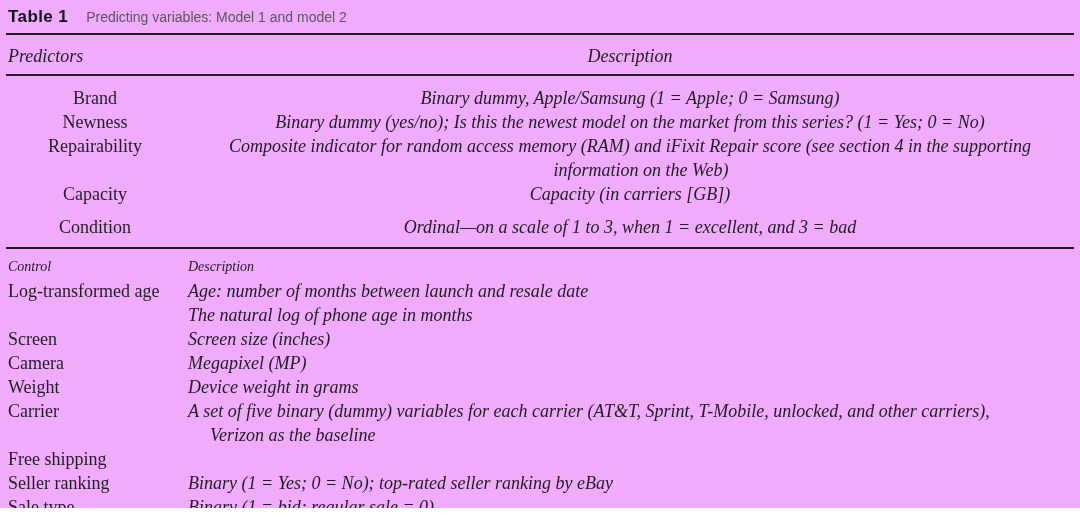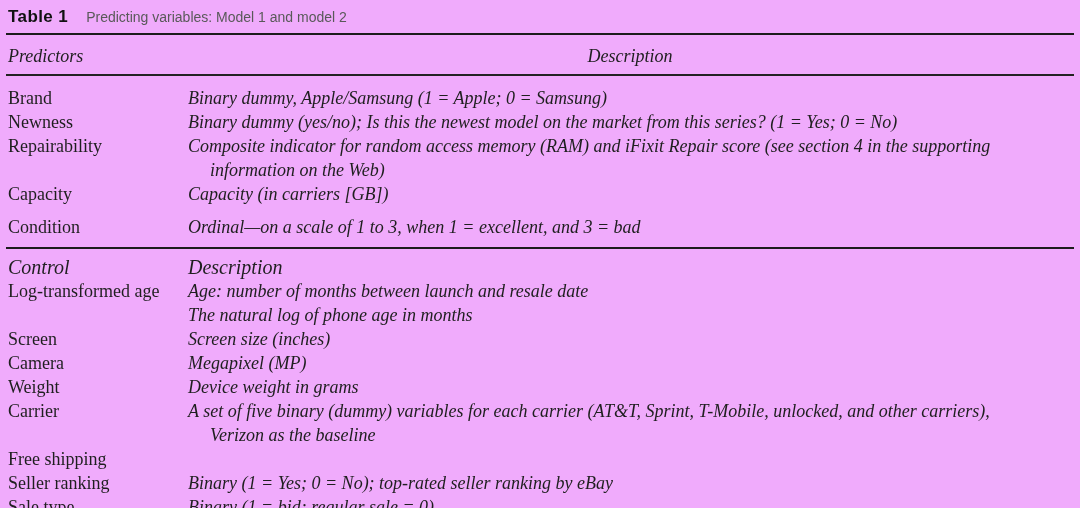--- a/index.html
+++ b/index.html
@@ -29,36 +29,36 @@
   .rule-thin { height: 2px; background: #222222; }
   .hdr-row {
     display: grid;
     grid-template-columns: 180px 1fr;
     padding: 11px 2px 8px 2px;
     font-style: italic;
     font-size: 18px;
     line-height: 20px;
   }
   .hdr-desc-centered { text-align: center; }
-  .sec1 { padding: 10px 2px 0 2px; }
+  .sec1 { padding: 10px 2px 0 2px; text-align: center; }
   .sec2 { padding: 6px 2px 0 2px; }
   .row {
     display: grid;
     grid-template-columns: 180px 1fr;
   }
   .cell { font-size: 18px; line-height: 24px; }
   .label { padding-right: 6px; }
   .line { font-size: 18px; line-height: 24px; font-style: italic; }
   .indent { padding-left: 22px; }
   .row-condition { margin-top: 9px; margin-bottom: 8px; }
   .sec2-hdr {
     display: grid;
     grid-template-columns: 180px 1fr;
     font-style: italic;
-    font-size: 20px;
+    font-size: 14px;
     line-height: 24px;
   }
 </style>
 </head>
 <body>
 
 <div class="page">
 
   <div class="titlebar">
     <span class="title-label">Table 1</span>

